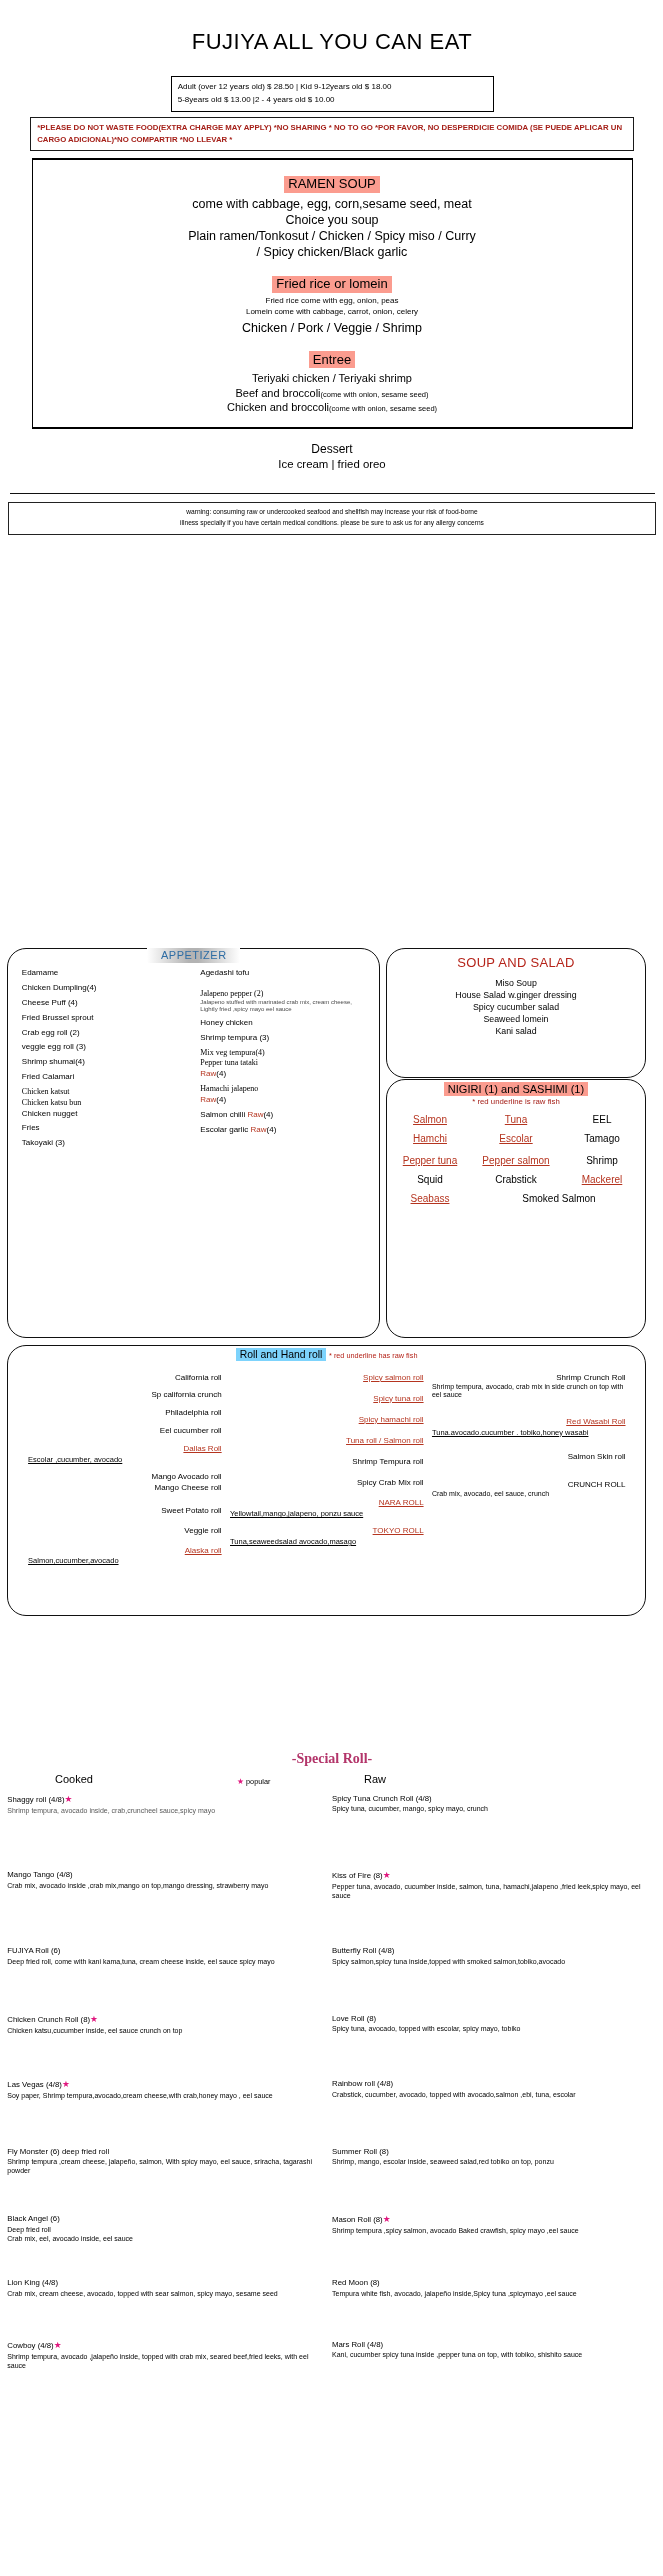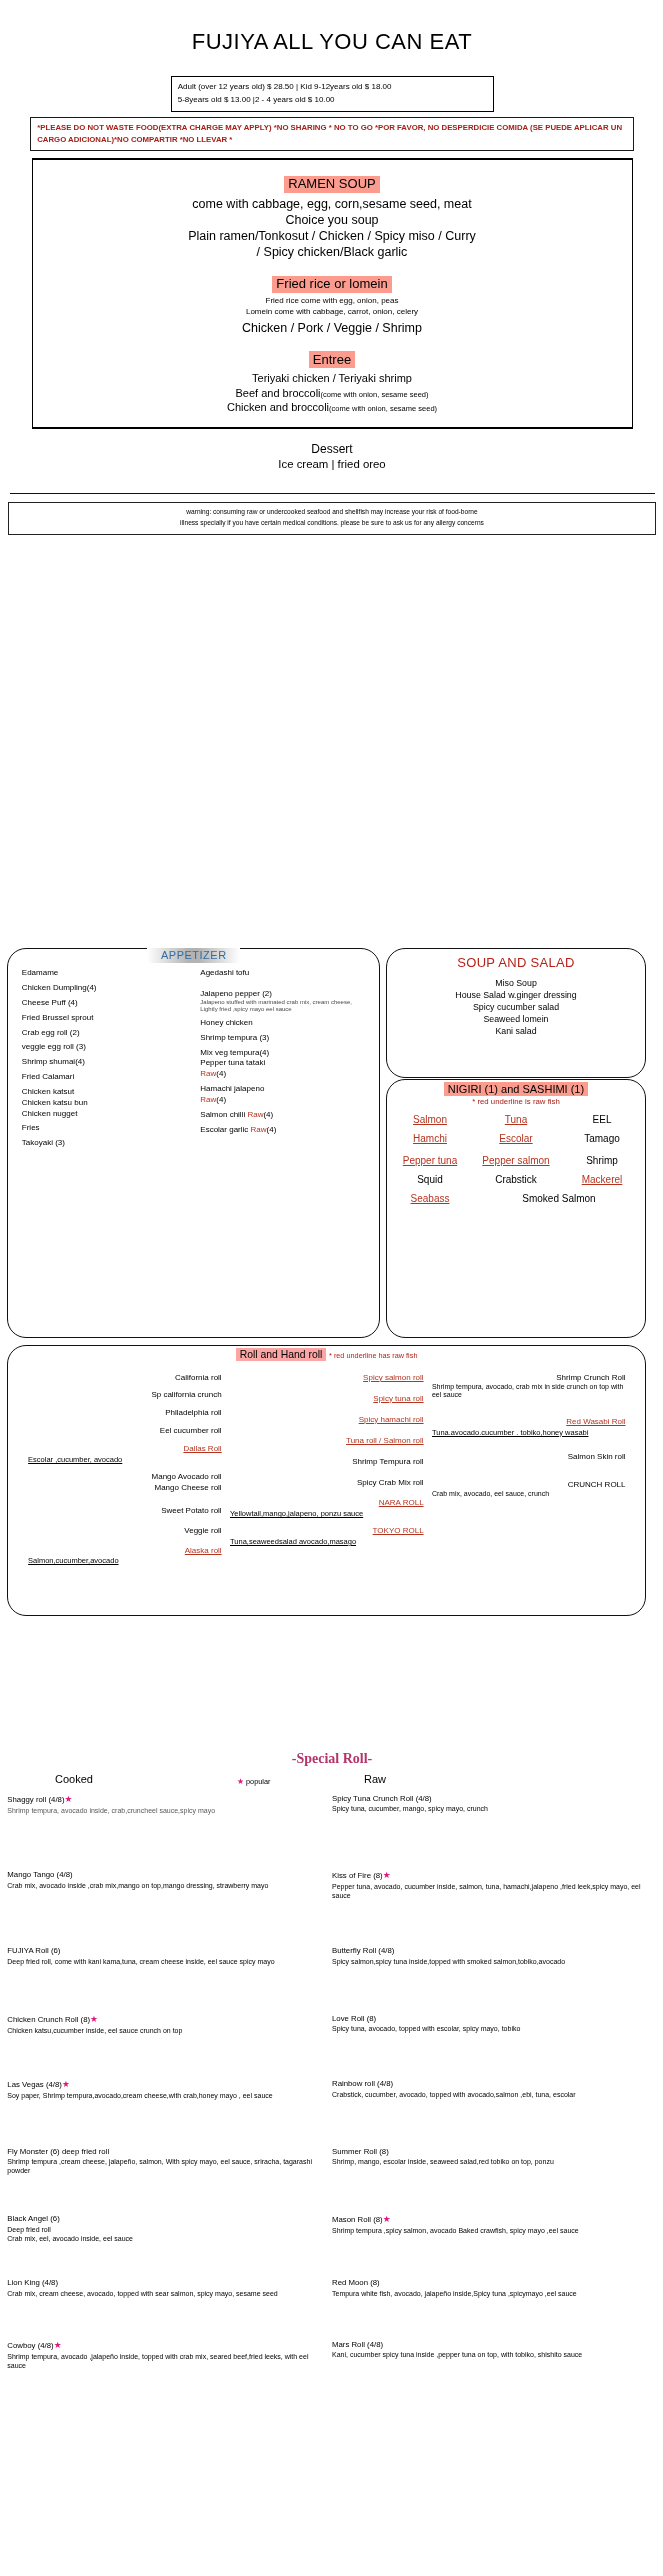--- a/index.html
+++ b/index.html
@@ -94,37 +94,37 @@
     font-size:11px;
     color:#2e6da4;
     letter-spacing:0.5px;
     padding:1px 13.5px 1.6px 13.5px;
     background:linear-gradient(to right,#ffffff,#b3b3b3 45%,#b3b3b3 55%,#ffffff);
   }
   .sas-hdr { font-size:13px; color:#b5241a; letter-spacing:0.3px; text-align:center; }
 
   .ap-col { position:absolute; top:19px; }
   .ap-item { font-size:8px; margin-bottom:5.7px; line-height:1.15; }
-  .ap-item.tight { margin-bottom:1.6px; }
+  .ap-item.tight { margin-bottom:1.6px;font-family:Liberation Serif, serif; }
   .ap-desc { font-size:6px; color:#4a4a4a; line-height:1.15; margin-bottom:4.7px; }
   .raw { color:#b5341f; }
 
   .ss-line { text-align:center; font-size:8.8px; line-height:1.34; }
 
   .nig-title { text-align:center; margin-top:2.1px; }
   .nig-title .hl { font-size:11px; }
   .nig-note { text-align:center; color:#a52019; font-size:7.8px; margin-top:0.5px; }
   .nig-grid { margin-top:8.3px; }
   .nig-row { display:flex; font-size:10px; margin-bottom:8.3px; }
   .nig-cell { flex:1; text-align:center; }
   .uline { color:#b5341f; text-decoration:underline; text-decoration-color:#b5341f; }
 
   
   .roll-hdr { text-align:center; margin-top:2.1px; }
-  .roll-hdr .hlp { background:#fca5a5; padding:0.5px 3.6px 1.6px 3.6px; font-size:10.4px; display:inline-block; }
+  .roll-hdr .hlp { background:#7dd3fc; padding:0.5px 3.6px 1.6px 3.6px; font-size:10.4px; display:inline-block; }
   .roll-hdr .rawnote { color:#b5241a; font-size:7.3px; margin-left:3.1px; }
   .roll-cols { display:flex; margin-top:11.4px; padding:0 15.6px; }
   .roll-col { flex:1; padding:0 4.2px; }
   .roll-item { font-size:8px; margin-bottom:8.3px; line-height:1.2;text-align:right; }
   .roll-item.tight { margin-bottom:1px; }
   .roll-desc { font-size:7.5px; line-height:1.2; margin-bottom:8.3px; }
   .ul-black { text-decoration:underline; }
   .ul-red { color:#b5341f; text-decoration:underline; }
   .roll-desc-sm { font-size:7px; line-height:1.16; margin-bottom:7.3px; }
 

